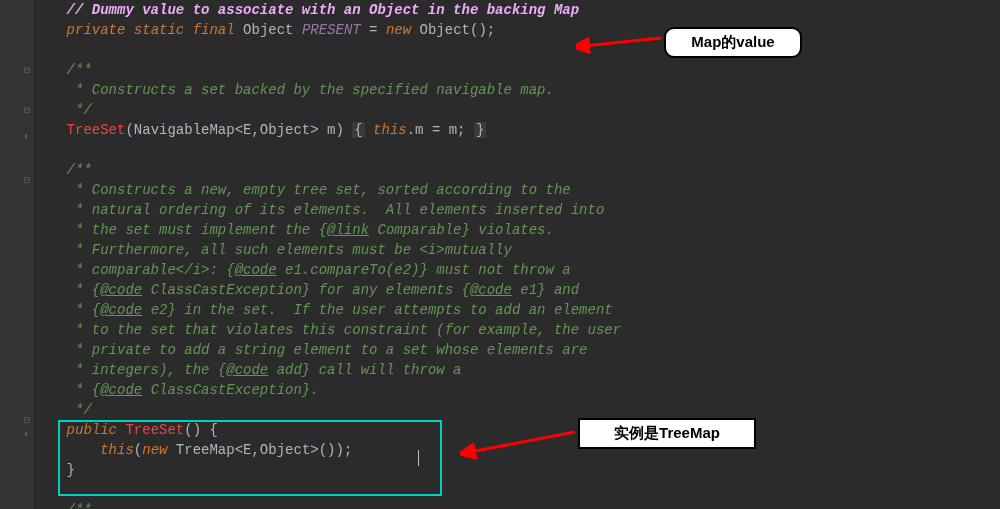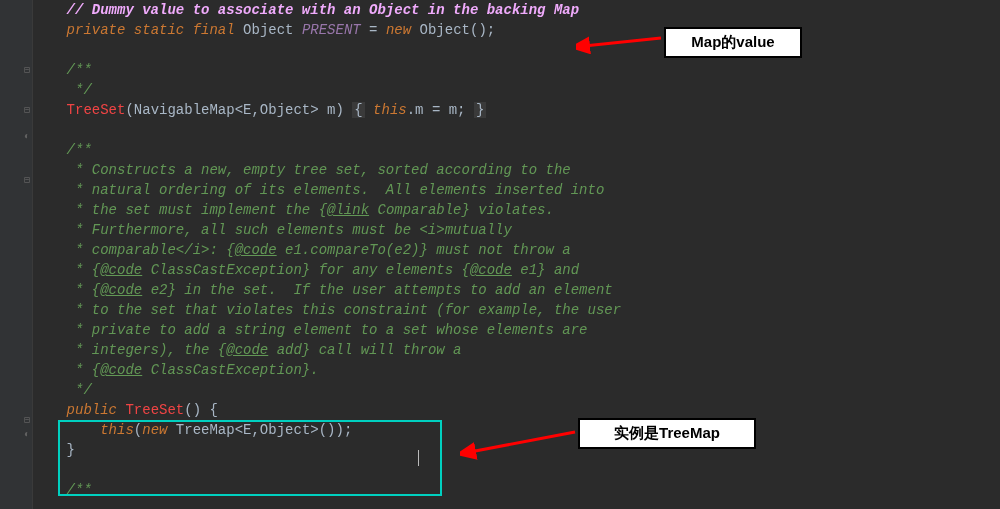--- a/index.html
+++ b/index.html
@@ -65,21 +65,21 @@
     background: #ffffff;
     border: 2px solid #000;
     color: #000;
     font-family: "Microsoft YaHei", sans-serif;
     font-style: normal;
     font-weight: bold;
     font-size: 15px;
     padding: 4px 12px;
     text-align: center;
   }
-  #annot1 { left: 664px; top: 27px; width: 110px; }
+  #annot1 { left: 664px; top: 27px; width: 110px; border-radius: 10px; }
   #annot2 { left: 578px; top: 418px; width: 150px; }
 
   .highlight-box {
     position: absolute;
     border: 2px solid #00d0c0;
     left: 58px;
     top: 420px;
     width: 380px;
     height: 72px;
     pointer-events: none;
@@ -110,20 +110,21 @@
   <div class="fold" style="top:176px">⊟</div>
   <div class="fold" style="top:416px">⊟</div>
   <div class="fold" style="top:430px">◐</div>
 </div>
 
 <div class="code-area">
   <div class="line"><span class="c-comment">    </span><span class="c-comment">// Dummy value to associate with an Object in the backing Map</span></div>
   <div class="line">    <span class="c-kw">private</span> <span class="c-kw">static</span> <span class="c-kw">final</span> <span class="c-type">Object</span> <span class="c-const">PRESENT</span><span class="c-op"> = </span><span class="c-new">new</span> <span class="c-type">Object</span><span class="c-punc">();</span></div>
   <div class="line"></div>
   <div class="line">    <span class="c-doc">/**</span></div>
+  <div class="line">    <span class="c-doc"> * Constructs a set backed by the specified navigable map.</span></div>
   <div class="line">    <span class="c-doc"> */</span></div>
   <div class="line">    <span class="c-ident">TreeSet</span><span class="c-param">(NavigableMap&lt;E,Object&gt; m) </span><span class="c-brace">{</span> <span class="c-this">this</span><span class="c-plain">.m = m;</span> <span class="c-brace">}</span></div>
   <div class="line"></div>
   <div class="line">    <span class="c-doc">/**</span></div>
   <div class="line">    <span class="c-doc"> * Constructs a new, empty tree set, sorted according to the</span></div>
   <div class="line">    <span class="c-doc"> * natural ordering of its elements.  All elements inserted into</span></div>
   <div class="line">    <span class="c-doc"> * the set must implement the {</span><span class="c-link">@link</span><span class="c-doc"> Comparable} violates.</span></div>
   <div class="line">    <span class="c-doc"> * Furthermore, all such elements must be &lt;i&gt;mutually</span></div>
   <div class="line">    <span class="c-doc"> * comparable&lt;/i&gt;: {</span><span class="c-link">@code</span><span class="c-doc"> e1.compareTo(e2)} must not throw a</span></div>
   <div class="line">    <span class="c-doc"> * {</span><span class="c-link">@code</span><span class="c-doc"> ClassCastException} for any elements {</span><span class="c-link">@code</span><span class="c-doc"> e1} and</span></div>

